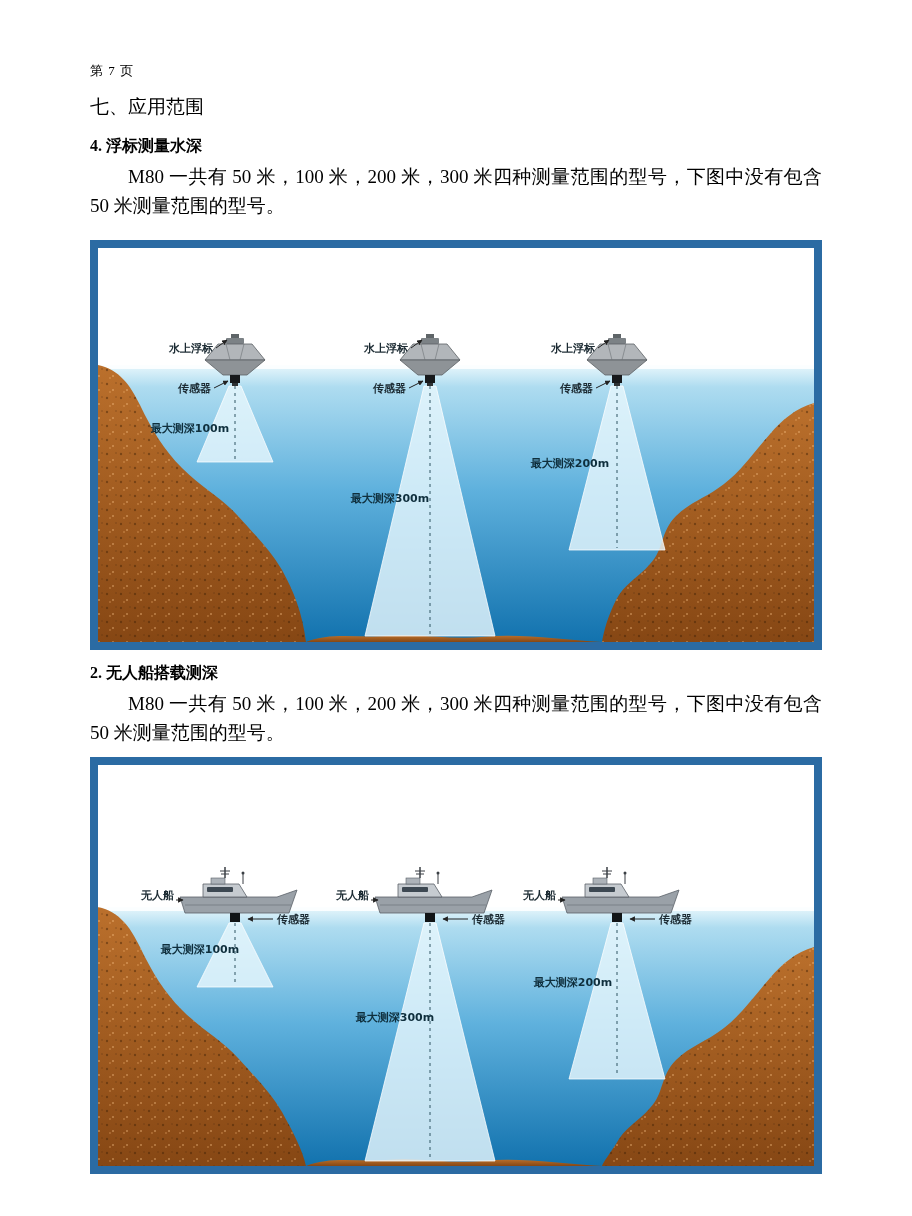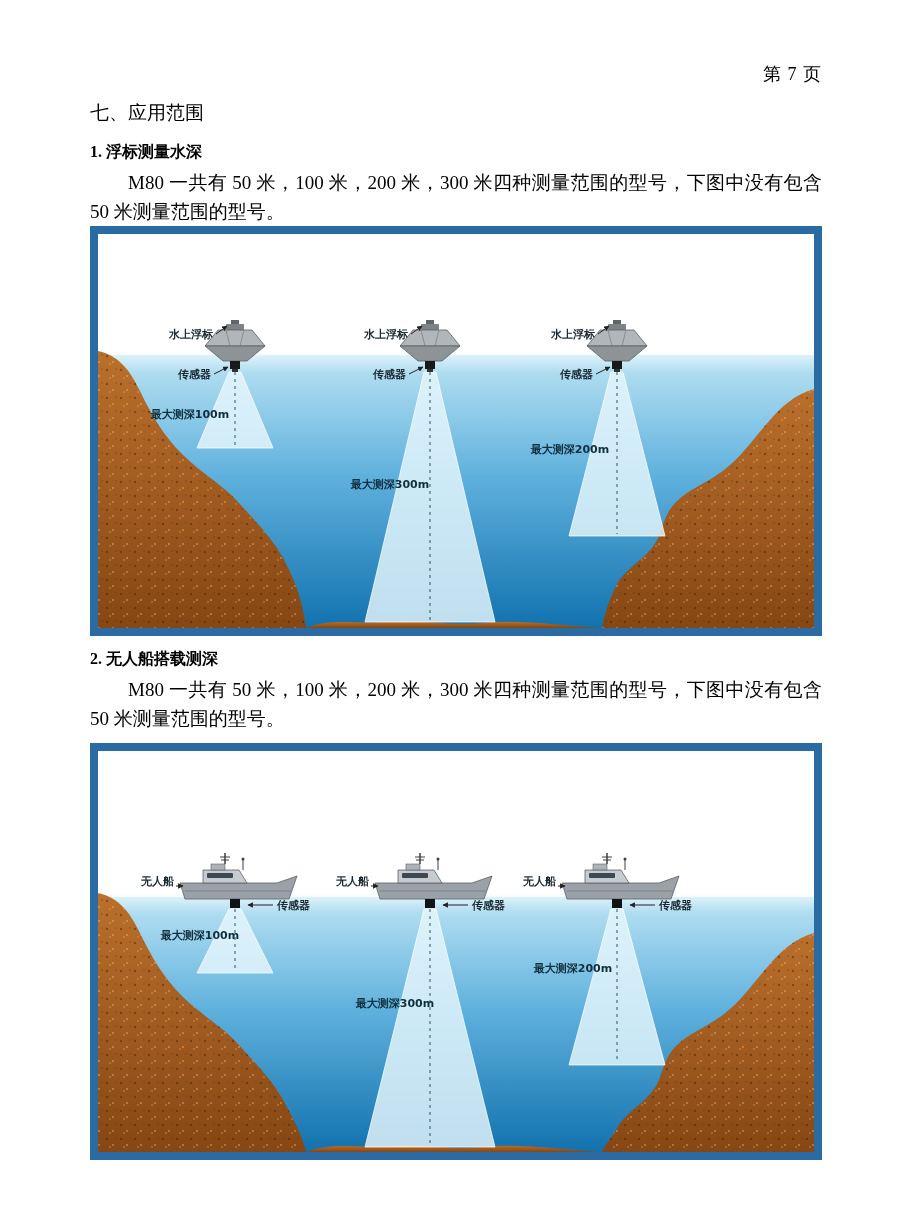--- a/index.html
+++ b/index.html
@@ -2,44 +2,44 @@
 <html><head>
 <meta charset="utf-8">
 <style>
   html,body{margin:0;padding:0;background:#ffffff;}
   .page{
     position:relative;width:912px;height:1216px;background:#ffffff;
     font-family:"Liberation Serif","DejaVu Serif",serif;color:#000;
     overflow:hidden;
   }
   .content{padding:62px 90px 0 90px;}
-  .page-number{text-align:right;font-size:18px;letter-spacing:1px;}
+  .page-number{text-align:left;font-size:13px;letter-spacing:1px;}
   .section-title{font-size:19px;font-weight:normal;margin:14px 0 0 0;}
   .sub-heading{font-size:16px;font-weight:bold;margin:16px 0 0 0;}
   .para{font-size:19px;line-height:1.5;margin:6px 0 0 0;text-indent:2em;text-align:justify;}
-  .figure{margin:0 0 0 0;width:732px;line-height:0;}
+  .figure{margin:20px 0 0 0;width:732px;line-height:0;}
   .figure.second{margin-top:10px;}
   .sub-heading.second{margin-top:13px;}
   svg .lbl{font:700 11px "DejaVu Sans","Liberation Sans",sans-serif;fill:#1c2b33;}
   svg .depth{font:700 11px "DejaVu Sans","Liberation Sans",sans-serif;fill:#0f2f3d;}
   svg .conn{stroke:#222;stroke-width:1;fill:none;}
   svg .dash{stroke:#2f5562;stroke-width:1;stroke-dasharray:3 4;fill:none;}
   svg .cone{fill:#e6f7fd;fill-opacity:0.82;stroke:#ffffff;stroke-opacity:0.95;stroke-width:0.8;}
 </style>
 </head>
 <body>
 
 <div class="page">
   <div class="content">
 
     <div class="page-number">第 7 页</div>
 
     <h1 class="section-title">七、应用范围</h1>
 
-    <h2 class="sub-heading">1. 浮标测量水深</h2>
+    <h2 class="sub-heading">4. 浮标测量水深</h2>
     <p class="para">M80 一共有 50 米，100 米，200 米，300 米四种测量范围的型号，下图中没有包含 50 米测量范围的型号。</p>
 
     <div class="figure">
       <svg viewBox="0 0 732 410" width="732" height="410">
         <defs>
           <linearGradient id="waterG1" x1="0" y1="0" x2="0" y2="1">
             <stop offset="0" stop-color="#e8f7fc"></stop>
             <stop offset="0.08" stop-color="#aedcf0"></stop>
             <stop offset="0.45" stop-color="#5fb1dd"></stop>
             <stop offset="1" stop-color="#1272ae"></stop>

